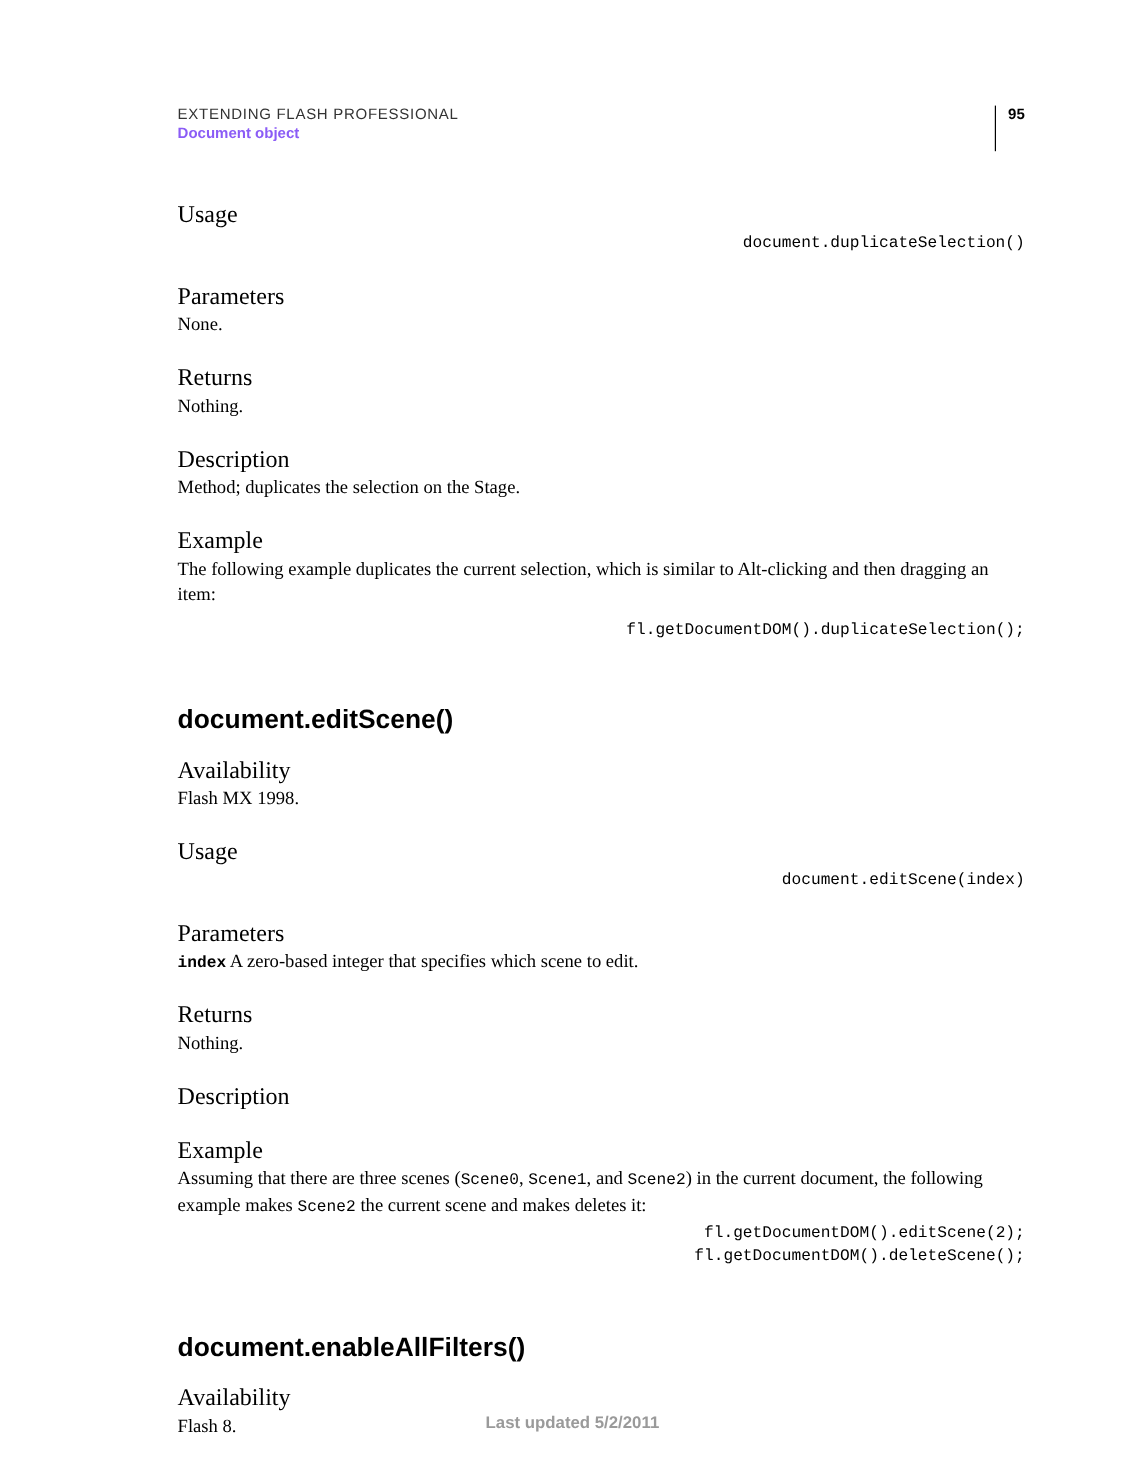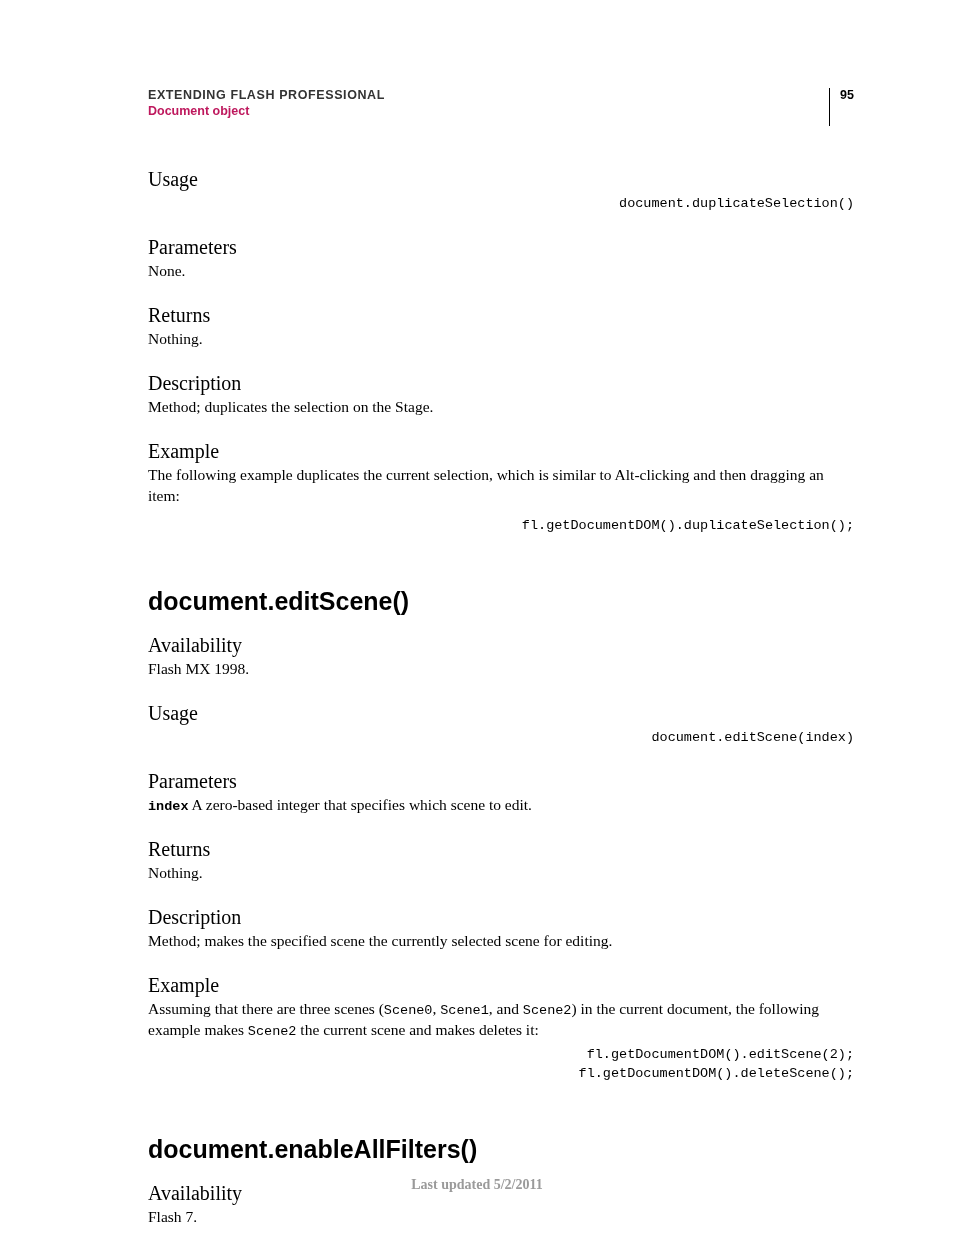--- a/index.html
+++ b/index.html
@@ -19,27 +19,27 @@
     justify-content: space-between;
     align-items: flex-start;
     margin-bottom: 42px;
   }
   .running-left { flex: 1; }
   .doc-title {
     font-family: "Myriad Pro", "Segoe UI", Arial, sans-serif;
     font-size: 12.5px;
     letter-spacing: 0.6px;
     color: #333;
-    font-weight: 700;
+    font-weight: 400;
   }
   .doc-section {
     font-family: "Myriad Pro", "Segoe UI", Arial, sans-serif;
     font-size: 12.5px;
     font-weight: 700;
-    color: #be185d;
+    color: #8b5cf6;
     margin-top: 2px;
   }
   .page-number-wrap {
     display: flex;
     align-items: stretch;
     height: 38px;
     justify-content: space-between;
   }
   .page-rule {
     width: 1px;
@@ -76,32 +76,32 @@
     font-size: 13.5px;
   }
   .param-name {
     font-family: "Courier New", Courier, monospace;
     font-weight: 700;
     font-size: 13.5px;
   }
   h2.api {
     font-family: "Myriad Pro", "Segoe UI", Arial, sans-serif;
     font-weight: 700;
-    font-size: 25px;
+    font-size: 22px;
     margin-top: 52px;
     margin-bottom: 8px;
   }
   .first-label { margin-top: 18px; }
   .footer {
     position: absolute;
     bottom: 42px;
     left: 0;
     width: 100%;
     text-align: center;
-    font-family: Liberation Serif, serif;
+    font-family: Liberation Sans, sans-serif;
     font-size: 14px;
     font-weight: 700;
     color: #9a9a9a;
   }
 </style>
 </head>
 <body>
 
 <div class="page">
 
@@ -140,27 +140,26 @@
   <div class="label">Usage</div>
   <div class="code">document.editScene(index)</div>
 
   <div class="label">Parameters</div>
   <div class="body"><span class="param-name">index</span><span>  A zero-based integer that specifies which scene to edit.</span></div>
 
   <div class="label">Returns</div>
   <div class="body">Nothing.</div>
 
   <div class="label">Description</div>
-  <div class="body">Method; makes the specified scene the currently selected scene for editing.</div>
 
   <div class="label">Example</div>
   <div class="body"><span>Assuming that there are three scenes (</span><span class="inline-code">Scene0</span><span>, </span><span class="inline-code">Scene1</span><span>, and </span><span class="inline-code">Scene2</span><span>) in the current document, the following example makes </span><span class="inline-code">Scene2</span><span> the current scene and makes deletes it:</span></div>
   <div class="code" style="">fl.getDocumentDOM().editScene(2);
 fl.getDocumentDOM().deleteScene();</div>
 
   <h2 class="api">document.enableAllFilters()</h2>
 
   <div class="label first-label">Availability</div>
-  <div class="body">Flash 7.</div>
+  <div class="body">Flash 8.</div>
 
 </div>
 
 <div class="footer">Last updated 5/2/2011</div>
 
 </body></html>

